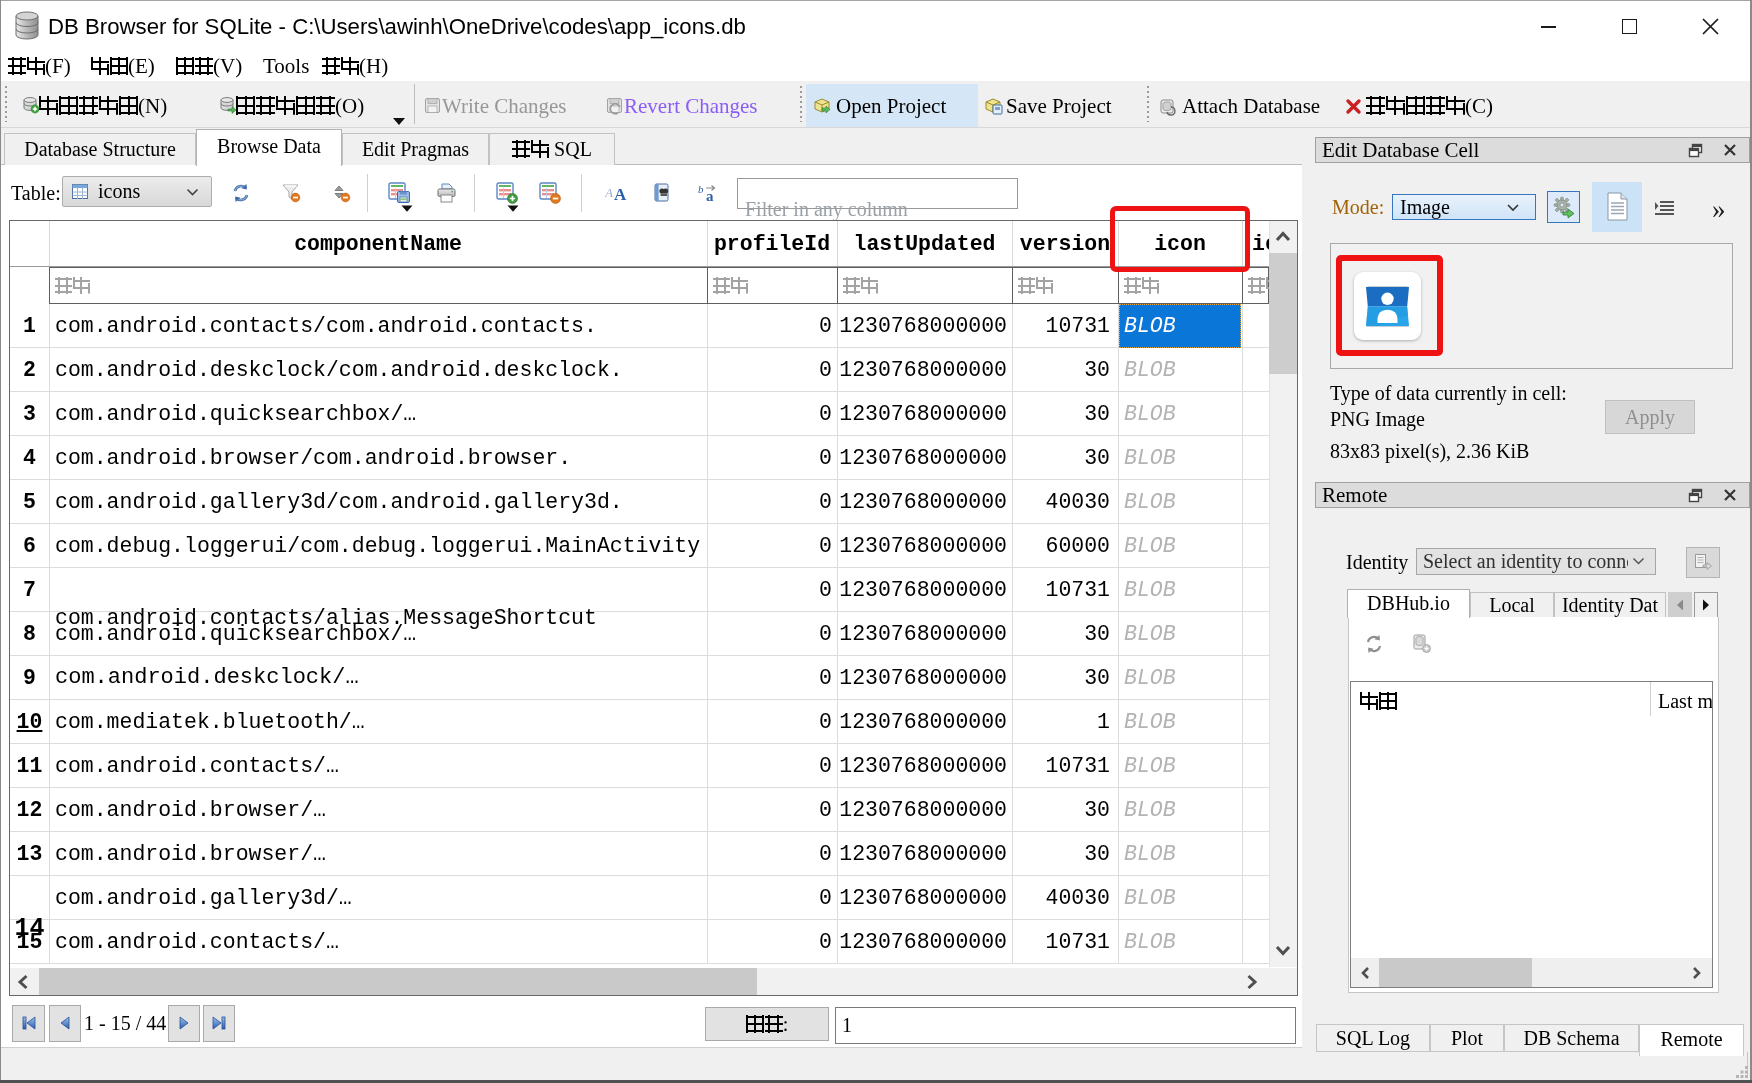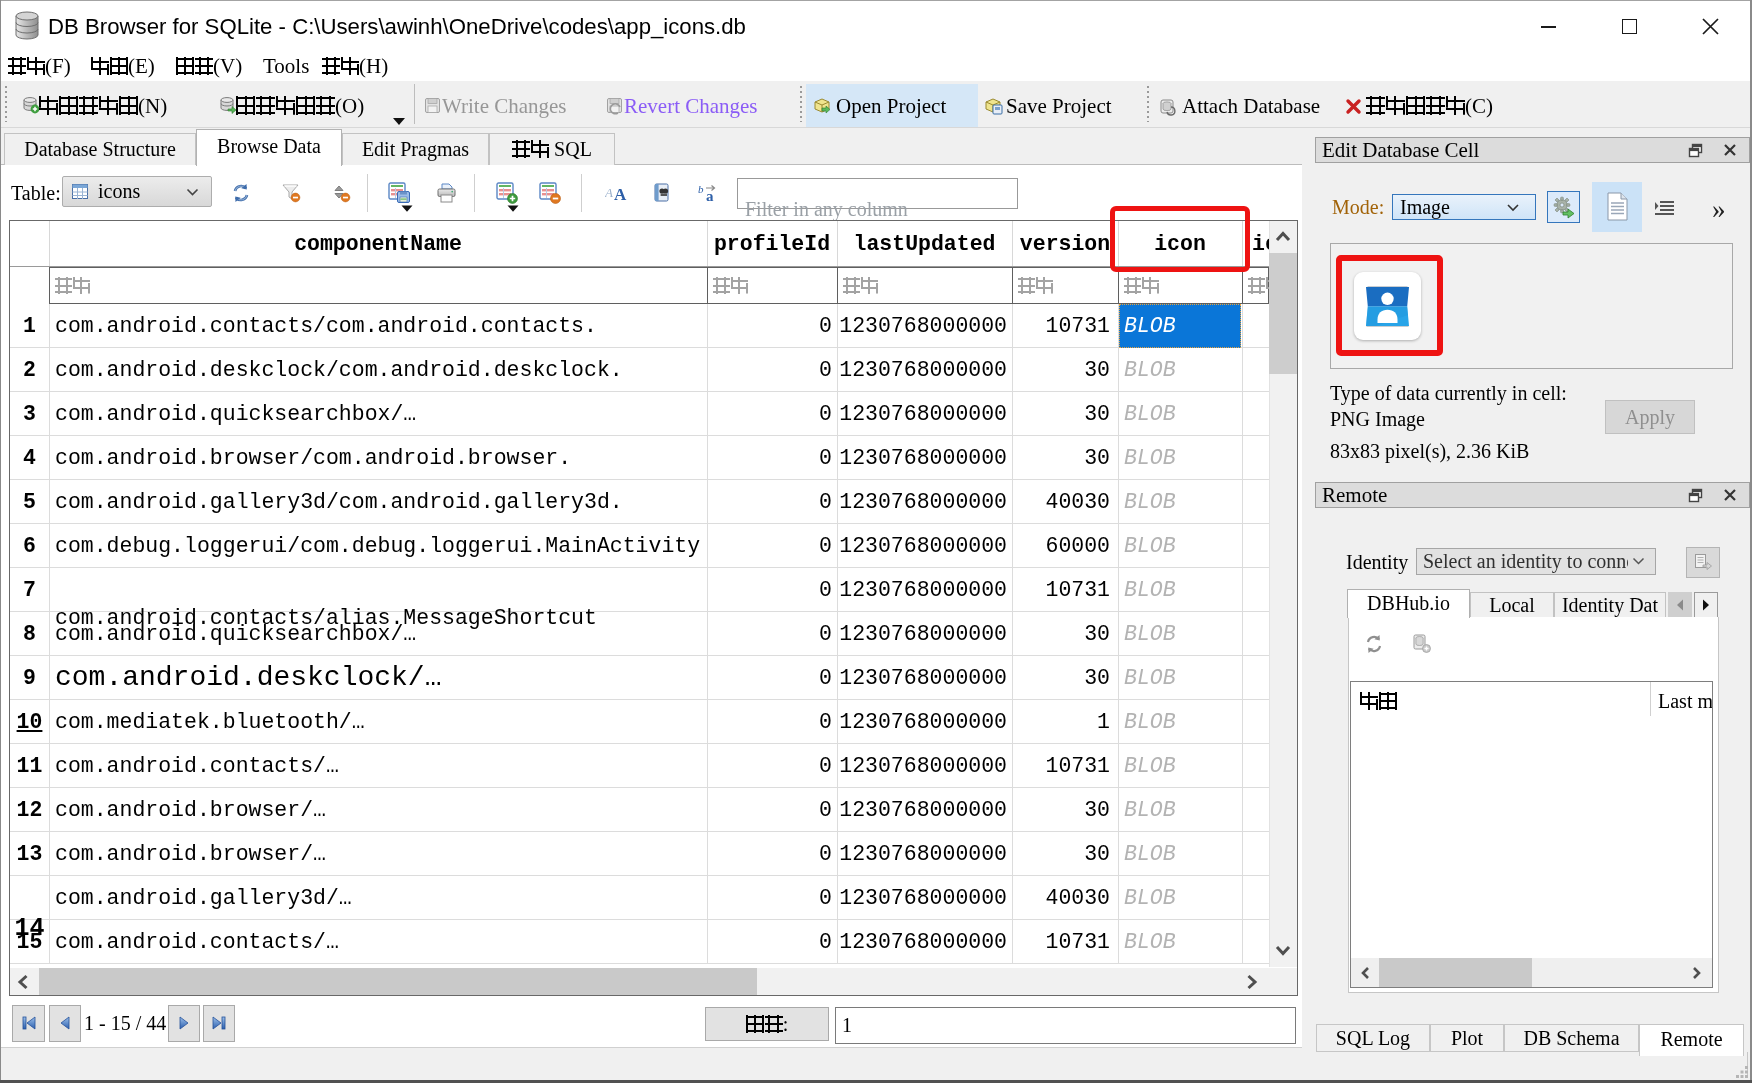--- a/index.html
+++ b/index.html
@@ -316,21 +316,21 @@
 <div class="a" style="z-index:4;left:1124px;top:568px;width:100px;height:44px;line-height:44px;font-size:21.5px;font-family:'Liberation Mono',monospace;font-style:italic;color:#b3b3b3">BLOB</div>
 <div class="a" style="z-index:4;left:10px;top:655px;width:1287px;height:1px;background:#dcdcdc"></div>
 <div class="a" style="z-index:4;left:10px;top:612px;width:39px;height:44px;line-height:44px;text-align:center;font-weight:bold;font-size:21.5px;font-family:'Liberation Mono',monospace;">8</div>
 <div class="a" style="z-index:4;left:55px;top:612px;width:650px;height:44px;line-height:44px;font-size:21.5px;font-family:'Liberation Mono',monospace;white-space:nowrap;overflow:hidden">com.android.quicksearchbox/…</div>
 <div class="a" style="z-index:4;left:707px;top:612px;width:125px;height:44px;line-height:44px;text-align:right;font-size:21.5px;font-family:'Liberation Mono',monospace;">0</div>
 <div class="a" style="z-index:4;left:837px;top:612px;width:170px;height:44px;line-height:44px;text-align:right;font-size:21.5px;font-family:'Liberation Mono',monospace;">1230768000000</div>
 <div class="a" style="z-index:4;left:1012px;top:612px;width:98px;height:44px;line-height:44px;text-align:right;font-size:21.5px;font-family:'Liberation Mono',monospace;">30</div>
 <div class="a" style="z-index:4;left:1124px;top:612px;width:100px;height:44px;line-height:44px;font-size:21.5px;font-family:'Liberation Mono',monospace;font-style:italic;color:#b3b3b3">BLOB</div>
 <div class="a" style="z-index:4;left:10px;top:699px;width:1287px;height:1px;background:#dcdcdc"></div>
 <div class="a" style="z-index:4;left:10px;top:656px;width:39px;height:44px;line-height:44px;text-align:center;font-weight:bold;font-size:21.5px;font-family:'Liberation Mono',monospace;">9</div>
-<div class="a" style="z-index:4;left:55px;top:656px;width:650px;height:44px;line-height:44px;font-size:28px;font-family:'Liberation Mono',monospace;white-space:nowrap;overflow:hidden">com.android.deskclock/…</div>
+<div class="a" style="z-index:4;left:55px;top:656px;width:650px;height:44px;line-height:44px;font-size:22px;font-family:'Liberation Mono',monospace;white-space:nowrap;overflow:hidden">com.android.deskclock/…</div>
 <div class="a" style="z-index:4;left:707px;top:656px;width:125px;height:44px;line-height:44px;text-align:right;font-size:21.5px;font-family:'Liberation Mono',monospace;">0</div>
 <div class="a" style="z-index:4;left:837px;top:656px;width:170px;height:44px;line-height:44px;text-align:right;font-size:21.5px;font-family:'Liberation Mono',monospace;">1230768000000</div>
 <div class="a" style="z-index:4;left:1012px;top:656px;width:98px;height:44px;line-height:44px;text-align:right;font-size:21.5px;font-family:'Liberation Mono',monospace;">30</div>
 <div class="a" style="z-index:4;left:1124px;top:656px;width:100px;height:44px;line-height:44px;font-size:21.5px;font-family:'Liberation Mono',monospace;font-style:italic;color:#b3b3b3">BLOB</div>
 <div class="a" style="z-index:4;left:10px;top:743px;width:1287px;height:1px;background:#dcdcdc"></div>
 <div class="a" style="z-index:4;left:10px;top:700px;width:39px;height:44px;line-height:44px;text-align:center;font-weight:bold;font-size:21.5px;font-family:'Liberation Mono',monospace;text-decoration:underline;">10</div>
 <div class="a" style="z-index:4;left:55px;top:700px;width:650px;height:44px;line-height:44px;font-size:21.5px;font-family:'Liberation Mono',monospace;white-space:nowrap;overflow:hidden">com.mediatek.bluetooth/…</div>
 <div class="a" style="z-index:4;left:707px;top:700px;width:125px;height:44px;line-height:44px;text-align:right;font-size:21.5px;font-family:'Liberation Mono',monospace;">0</div>
 <div class="a" style="z-index:4;left:837px;top:700px;width:170px;height:44px;line-height:44px;text-align:right;font-size:21.5px;font-family:'Liberation Mono',monospace;">1230768000000</div>
 <div class="a" style="z-index:4;left:1012px;top:700px;width:98px;height:44px;line-height:44px;text-align:right;font-size:21.5px;font-family:'Liberation Mono',monospace;">1</div>

